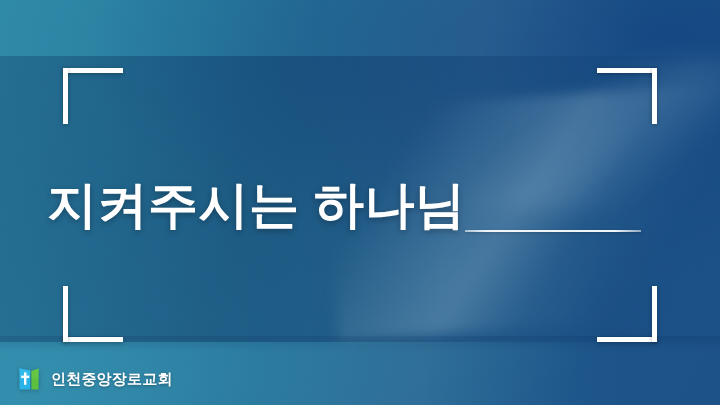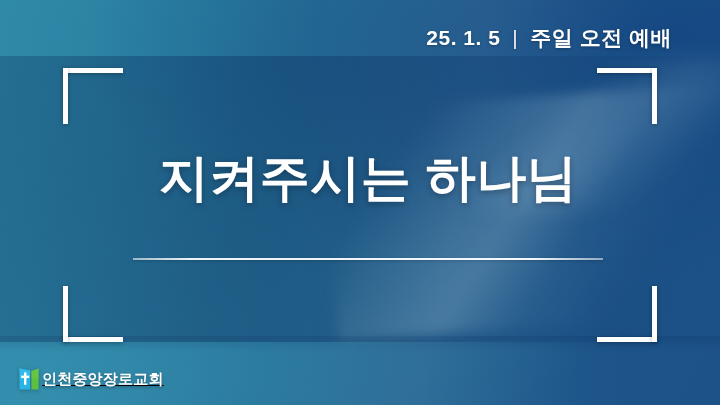--- a/index.html
+++ b/index.html
@@ -120,26 +120,26 @@
   #bracket-bl .h { left: 0; bottom: 0; width: 60px; }
   #bracket-bl .v { left: 0; bottom: 0; height: 56px; }
 
   #bracket-br { left: 597px; top: 286px; }
   #bracket-br .h { right: 0; bottom: 0; width: 60px; }
   #bracket-br .v { right: 0; bottom: 0; height: 56px; }
 
   
   #center-block {
     position: absolute;
-    left: 71px;
+    left: 47px;
     top: 68px;
     width: 594px;
     height: 274px;
     display: flex;
-    flex-direction: column;
+    flex-direction: row;
     align-items: center;
     justify-content: center;
   }
   #sermon-title {
     color: #ffffff;
     font-size: 50px;
     font-weight: 700;
     letter-spacing: 0.5px;
     line-height: 1.1;
     text-align: center;
@@ -165,21 +165,21 @@
     white-space: nowrap;
   }
 
   
   #church-logo {
     position: absolute;
     left: 16px;
     bottom: 13px;
     display: flex;
     align-items: center;
-    text-decoration: underline;
+    gap: 9px;
   }
   #logo-mark {
     width: 26px;
     height: 26px;
     display: block;
     filter: drop-shadow(0 1px 2px rgba(0,0,0,0.25));
   }
   #church-name {
     color: #ffffff;
     font-size: 15px;
@@ -192,25 +192,20 @@
 </head>
 <body>
 
 <div id="slide">
 
   <div id="bg-sheen-a"></div>
   <div id="inner-panel"></div>
   <div id="light-streak"></div>
   <div id="light-streak-2"></div>
 
-  <div id="header-line">
-    <span>25. 1. 5</span>
-    <span class="sep">|</span>
-    <span>주일 오전 예배</span>
-  </div>
 
   <div class="bracket" id="bracket-tl">
     <i class="h"></i>
     <i class="v"></i>
   </div>
   <div class="bracket" id="bracket-tr">
     <i class="h"></i>
     <i class="v"></i>
   </div>
   <div class="bracket" id="bracket-bl">

